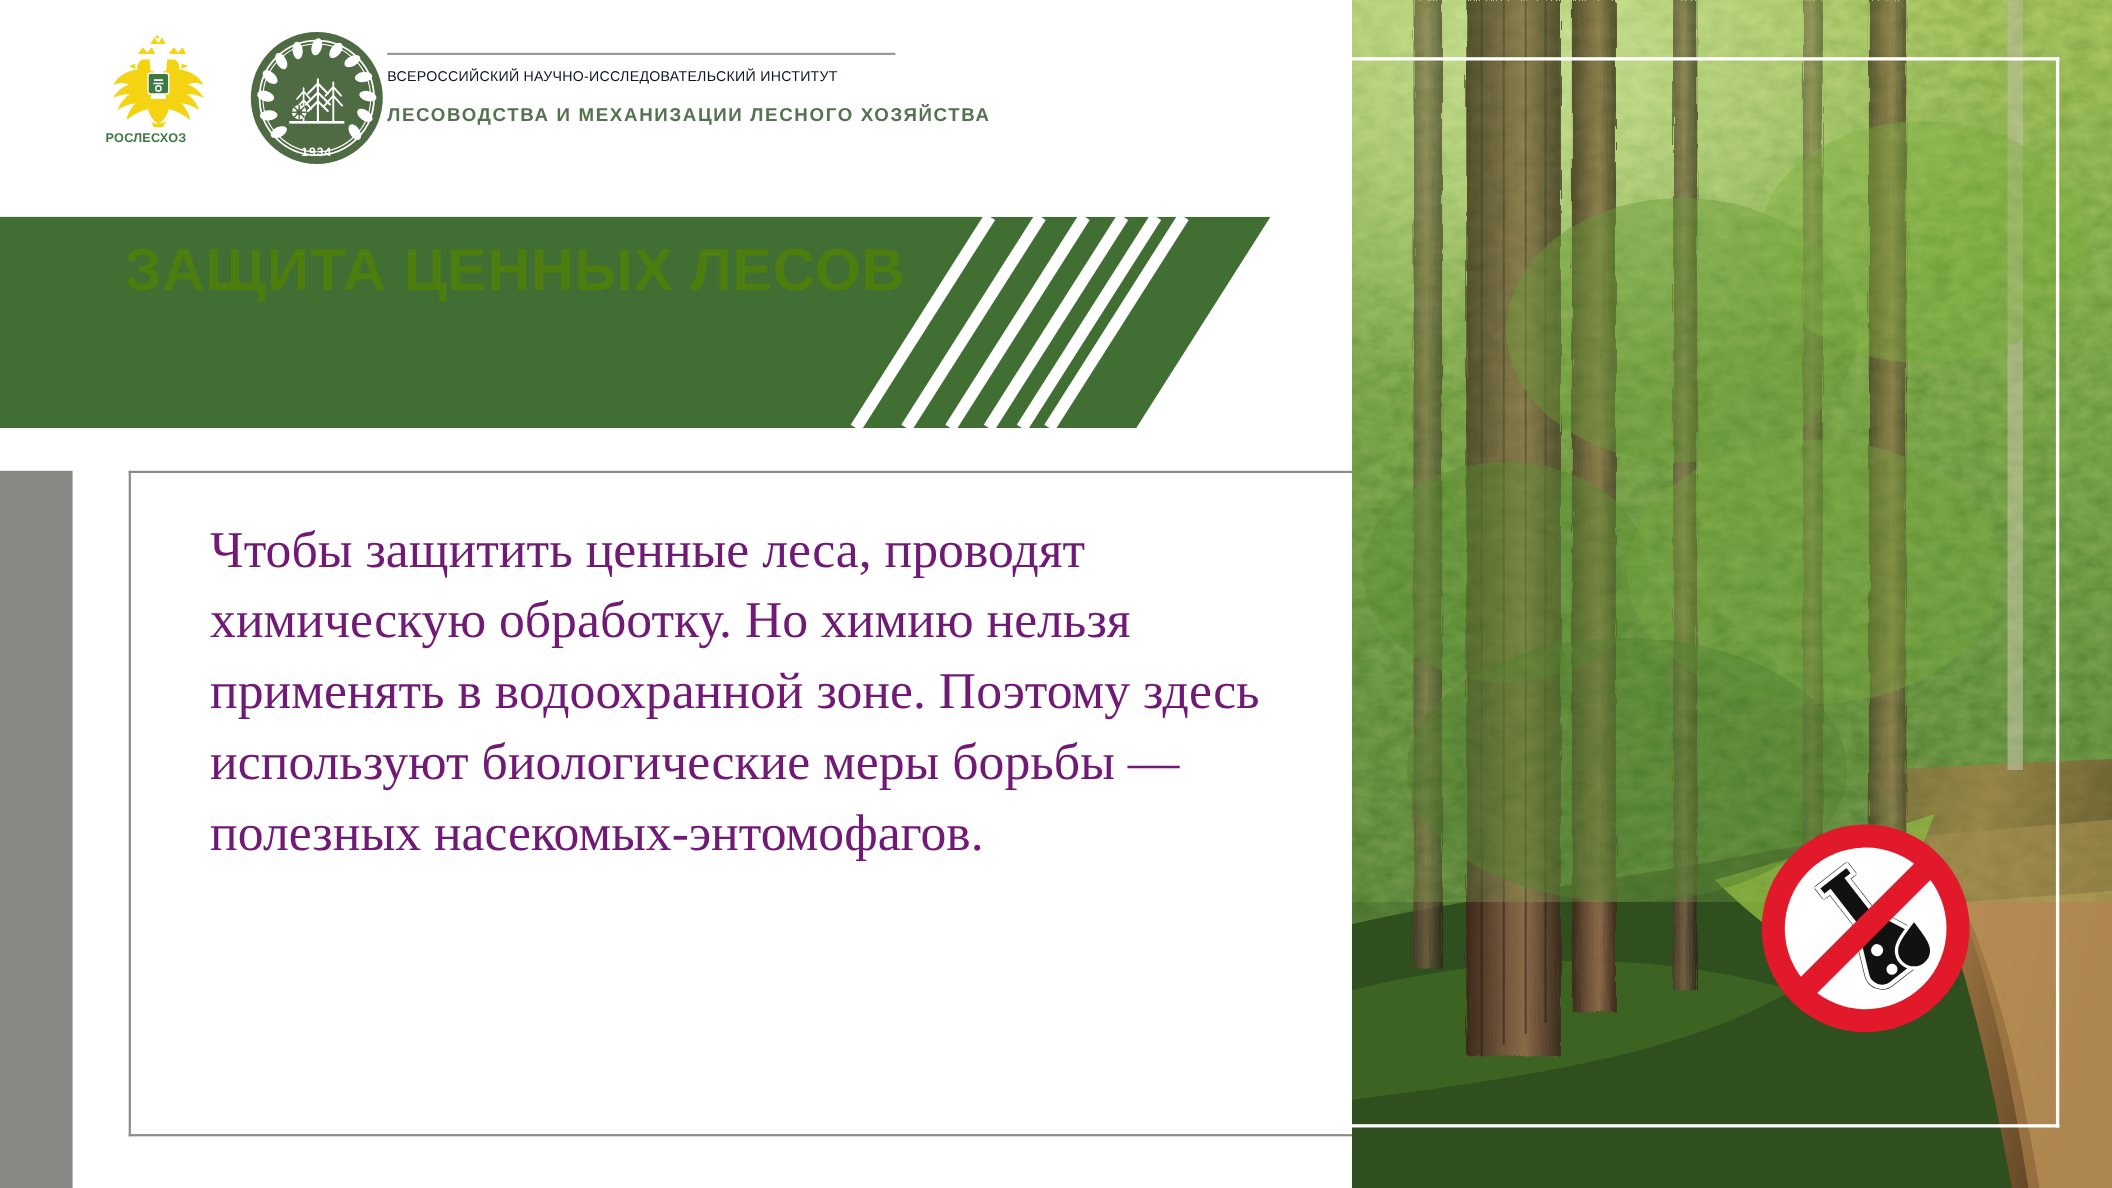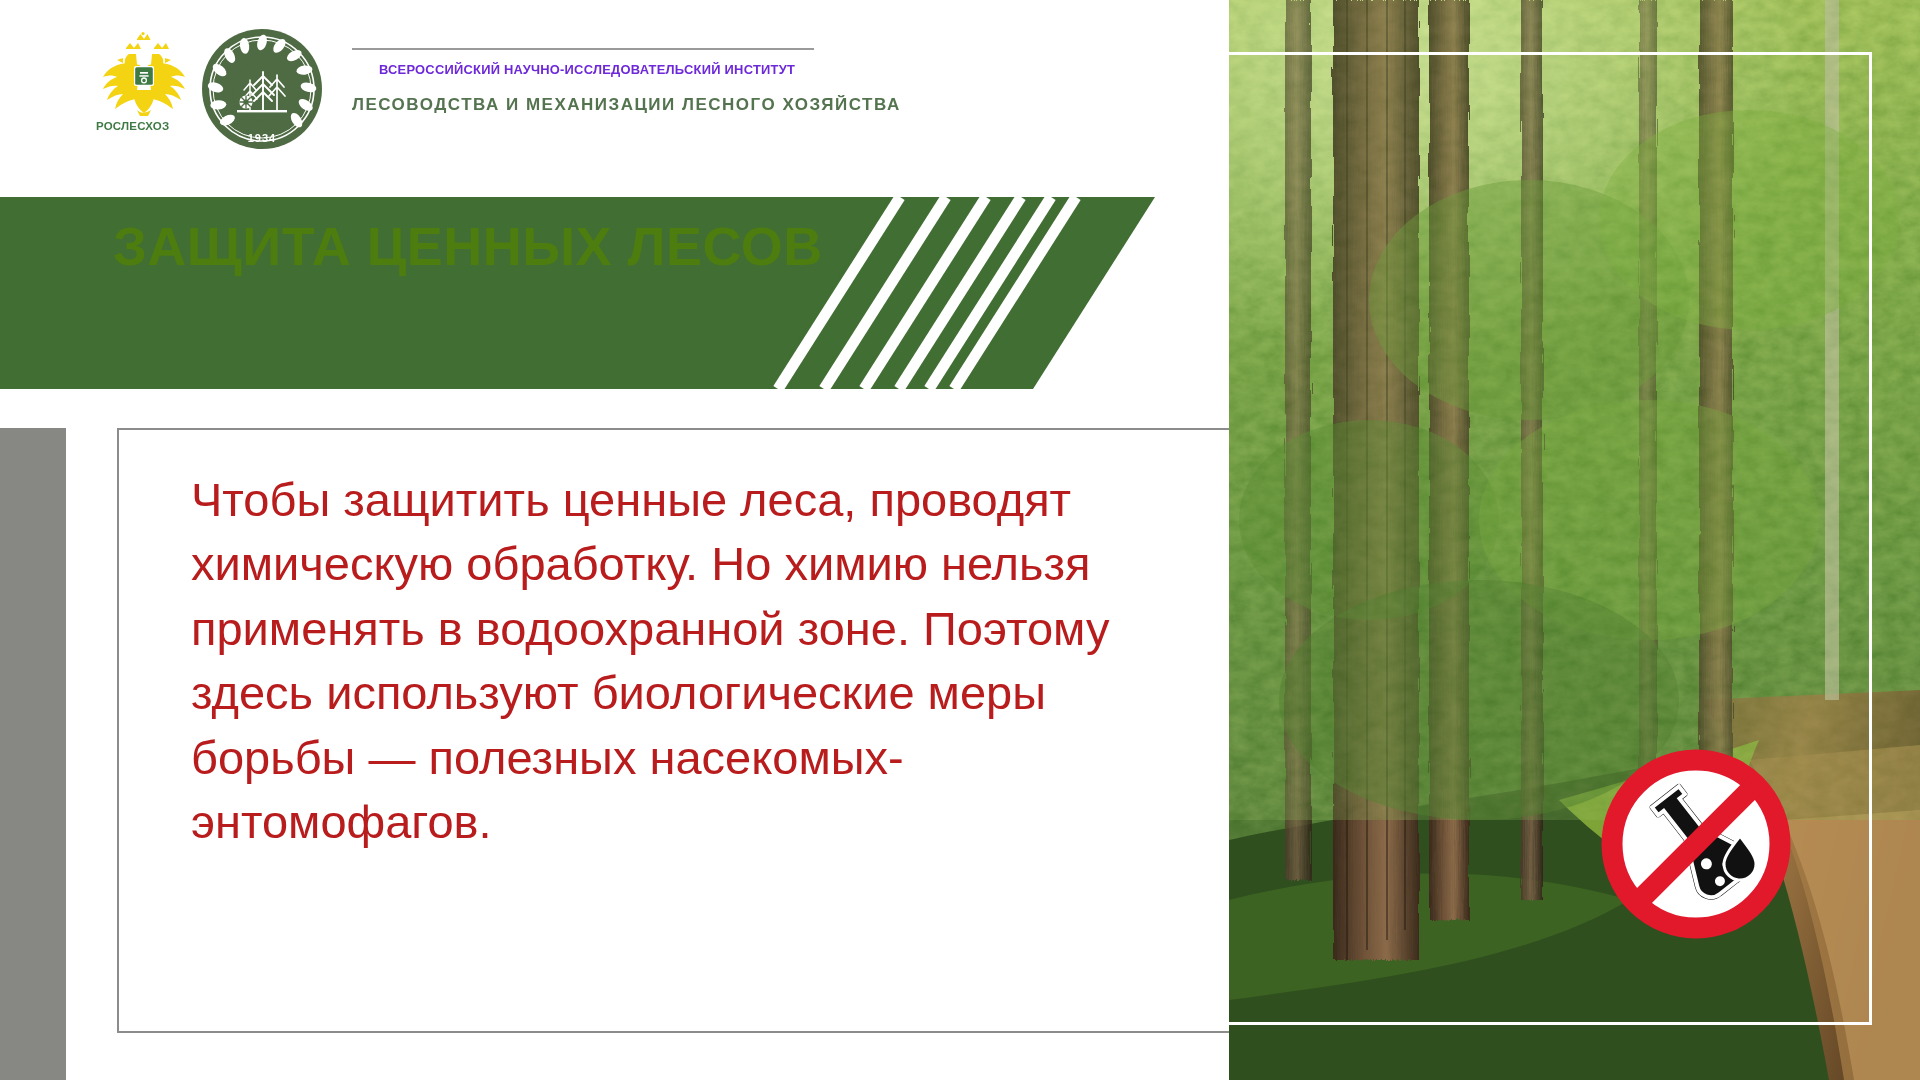--- a/index.html
+++ b/index.html
@@ -20,27 +20,27 @@
   
   .header { position:absolute; left:0; top:0; width:1230px; height:160px; }
 
   .logo-roslesxoz { position:absolute; left:96px; top:32px; width:96px; height:110px; }
   .logo-roslesxoz .eagle { position:absolute; left:0; top:0; width:96px; height:84px; }
   .logo-roslesxoz .caption {
     position:absolute; left:0; top:88px; width:96px; 
     font-size:11.5px; font-weight:700; letter-spacing:.2px; color:#3f7a45; white-space:nowrap;
   }
 
-  .logo-vniilm { position:absolute; left:201px; top:28px; width:122px; height:122px; }
+  .logo-vniilm { position:absolute; left:227px; top:28px; width:122px; height:122px; }
 
   .inst-title { position:absolute; left:352px; top:48px; width:470px; }
   .inst-title .rule { width:462px; height:2px; background:#9a9a9a; margin-bottom:12px; }
   .inst-title .l1 {
-    font-size:12.9px; font-weight:700; letter-spacing:.25px; color:#6d28d9;
-    line-height:1.25; white-space:nowrap;text-align:center;
+    font-size:12.9px; font-weight:400; letter-spacing:.25px; color:#0f172a;
+    line-height:1.25; white-space:nowrap;
   }
   .inst-title .l2 {
     margin-top:16px;
     font-size:17px; font-weight:700; letter-spacing:1.5px; color:#54734f;
     line-height:1.25; white-space:nowrap;
   }
 
   
   .banner { position:absolute; left:0; top:197px; width:1155px; height:192px; }
   .banner svg { position:absolute; left:0; top:0; width:1155px; height:192px; display:block; }
@@ -50,21 +50,21 @@
     letter-spacing:.5px; text-transform:uppercase;
   }
 
   
   .bodybox { position:absolute; left:117px; top:428px; width:1113px; height:605px; }
   .bodybox .edge-l { position:absolute; left:0; top:0; width:2px; height:605px; background:#8b8d8a; }
   .bodybox .edge-t { position:absolute; left:0; top:0; width:1113px; height:2px; background:#8b8d8a; }
   .bodybox .edge-b { position:absolute; left:0; bottom:0; width:1113px; height:2px; background:#8b8d8a; }
   .bodybox .copy {
     position:absolute; left:74px; top:40px; width:1000px;
-    color:#b91c1c; font-size:47px; font-weight:400; line-height:1.37;
+    color:#701a75; font-size:47px; font-weight:400; line-height:1.37;font-family:Liberation Serif, serif;
   }
 
   
   .photo { position:absolute; left:1229px; top:0; width:691px; height:1080px; overflow:hidden; }
   .photo svg { position:absolute; left:0; top:0; width:691px; height:1080px; display:block; }
   .photo .frame {
     position:absolute; left:0px; top:52px; width:643px; height:973px;
     border:3px solid #ffffff; border-left:none;
   }
 

